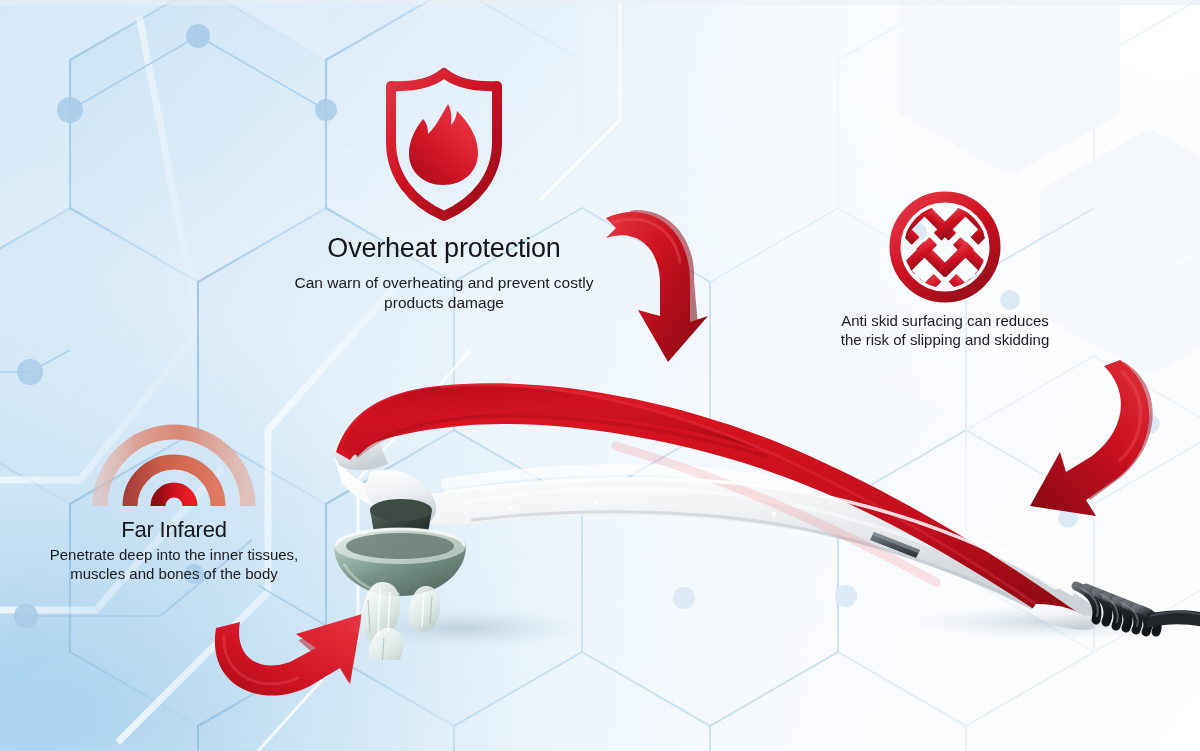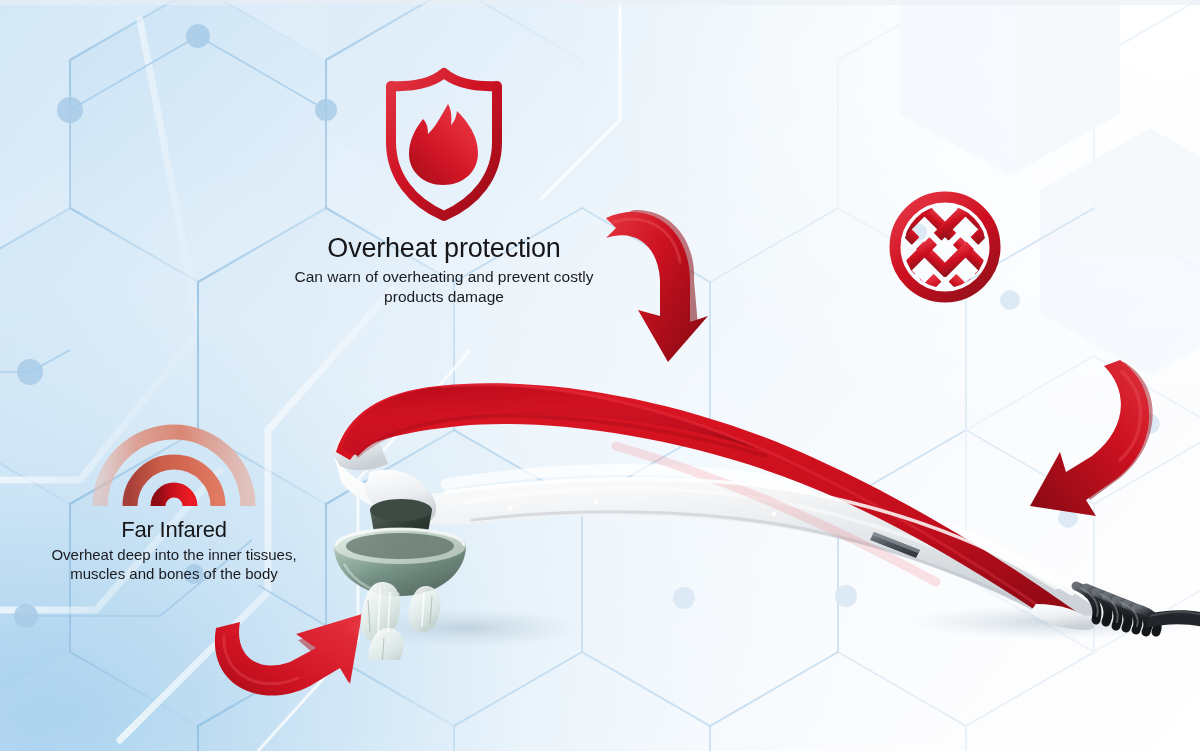--- a/index.html
+++ b/index.html
@@ -34,21 +34,21 @@
   }
   .feature-desc {
     color: #1b1b1f;
     line-height: 1.28;
     font-size: 15.5px;
     white-space: pre-line;
   }
 
   #feat-overheat { left: 248px; top: 64px; width: 392px; }
   #feat-overheat .feature-title { font-size: 27px; margin-top: 10px; }
-  #feat-overheat .feature-desc { margin-top: 5px; }
+  #feat-overheat .feature-desc { margin-top: 11px; }
 
   #feat-antiskid { left: 800px; top: 188px; width: 290px; }
   #feat-antiskid .feature-title { font-size: 26px; margin-top: 10px; }
   #feat-antiskid .feature-desc { margin-top: 5px; font-size: 15px; }
 
   #feat-farinfrared { left: 14px; top: 424px; width: 320px; }
   #feat-farinfrared .feature-title { font-size: 22px; margin-top: 8px; }
   #feat-farinfrared .feature-desc { margin-top: 4px; font-size: 15px; }
 
   .icon-wrap { display: block; margin: 0 auto; }
@@ -247,20 +247,22 @@
           <rect x="41" y="17" width="11" height="40" rx="1"></rect>
           <rect x="41" y="63" width="11" height="40" rx="1"></rect>
           <rect x="70" y="-6" width="11" height="40" rx="1"></rect>
           <rect x="70" y="40" width="11" height="40" rx="1"></rect>
           <rect x="70" y="86" width="11" height="40" rx="1"></rect>
           <rect x="99" y="17" width="11" height="40" rx="1"></rect>
           <rect x="99" y="63" width="11" height="40" rx="1"></rect>
         </g>
       </g>
     </svg>
+    <div class="feature-desc">Anti skid surfacing can reduces
+the risk of slipping and skidding</div>
   </div>
 
   <div class="feature" id="feat-farinfrared">
     <svg class="icon-wrap" width="176" height="86" viewBox="0 0 176 86">
       <defs>
         <linearGradient id="waveOuter" x1="0" y1="0.5" x2="1" y2="0.5">
           <stop offset="0%" stop-color="#e8b9ae" stop-opacity="0.55"></stop>
           <stop offset="25%" stop-color="#dd9484" stop-opacity="0.85"></stop>
           <stop offset="55%" stop-color="#d98774"></stop>
           <stop offset="100%" stop-color="#e6b2a6" stop-opacity="0.7"></stop>
@@ -274,21 +276,21 @@
           <stop offset="0%" stop-color="#8e0d14"></stop>
           <stop offset="40%" stop-color="#c50f1d"></stop>
           <stop offset="100%" stop-color="#ec1c24"></stop>
         </linearGradient>
       </defs>
       <path d="M14 82 A74 74 0 0 1 162 82" fill="none" stroke="url(#waveOuter)" stroke-width="15" stroke-linecap="butt"></path>
       <path d="M44 82 A44 44 0 0 1 132 82" fill="none" stroke="url(#waveMid)" stroke-width="15" stroke-linecap="butt"></path>
       <path d="M72 82 A16 16 0 0 1 104 82" fill="none" stroke="url(#waveInner)" stroke-width="15" stroke-linecap="butt"></path>
     </svg>
     <div class="feature-title">Far Infared</div>
-    <div class="feature-desc">Overheat deep into the inner tissues,
+    <div class="feature-desc">Penetrate deep into the inner tissues,
 muscles and bones of the body</div>
   </div>
 
   <svg class="arrow" id="arrow-overheat" width="106" height="160" viewBox="0 0 106 160">
     <defs>
       <linearGradient id="arrA1" x1="0" y1="0" x2="1" y2="0.8">
         <stop offset="0%" stop-color="#e53440"></stop>
         <stop offset="45%" stop-color="#cc1120"></stop>
         <stop offset="100%" stop-color="#8e0a14"></stop>
       </linearGradient>

